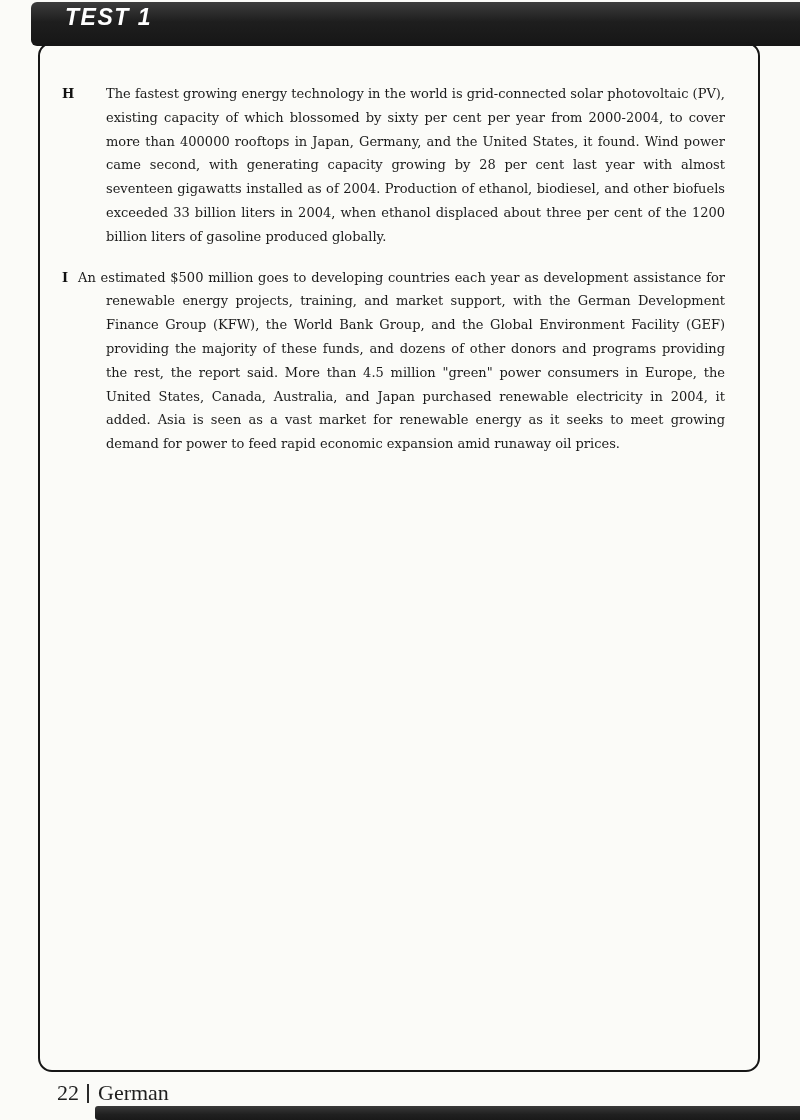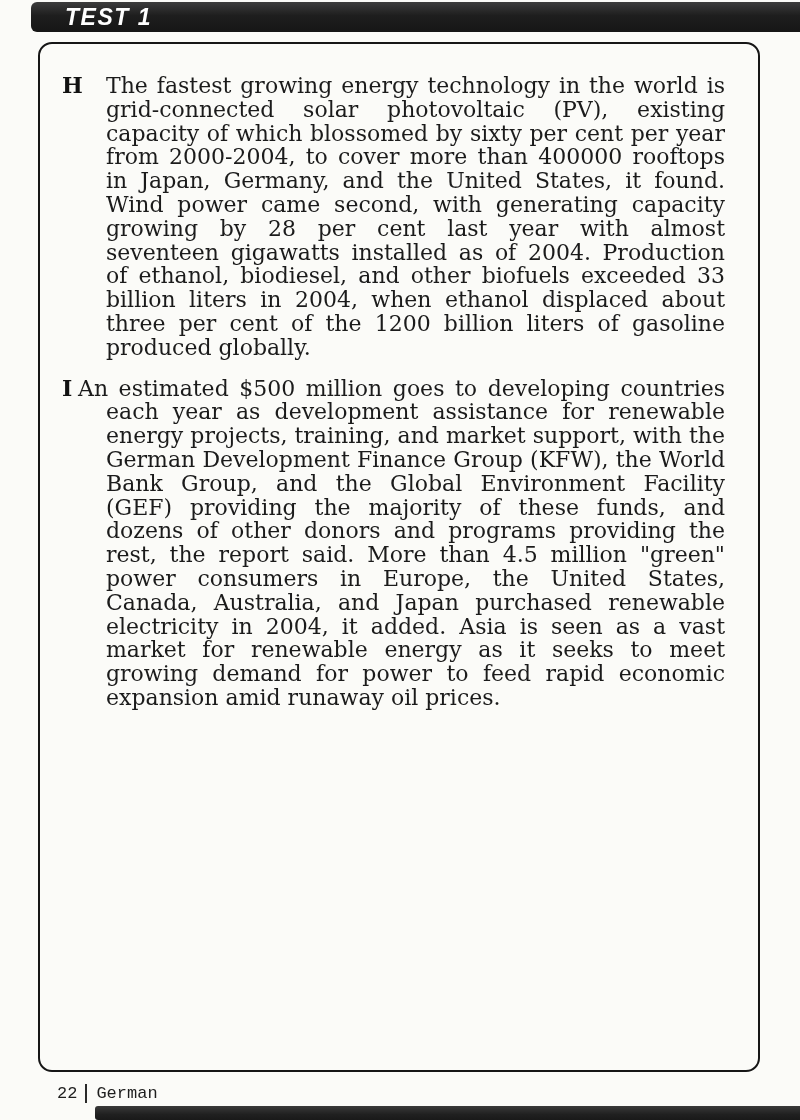--- a/index.html
+++ b/index.html
@@ -14,21 +14,21 @@
     font-family: "DejaVu Serif", serif;
     overflow: hidden;
   }
 
   
   .header-bar {
     position: absolute;
     top: 2px;
     left: 31px;
     right: 0;
-    height: 30px;
+    height: 44px;
     background: linear-gradient(180deg, #3d3d3d 0%, #1e1e1e 45%, #161616 100%);
     border-radius: 6px 0 0 6px;
   }
   .header-title {
     position: absolute;
     left: 34px;
     top: 0px;
     color: #ffffff;
     font-family: "Liberation Sans", sans-serif;
     font-weight: bold;
@@ -47,22 +47,22 @@
     height: 1030px;
     border: 2.5px solid #161616;
     border-radius: 14px;
     box-sizing: border-box;
     background: transparent;
   }
   .paragraphs {
     padding: 22px 33px 0 22px;
   }
   .para {
-    margin: 8px 0 17px 0;
-    font-size: 22px;
+    margin: 16px 0 17px 0;
+    font-size: 13px;
     line-height: 23.8px;
     color: #1b1b1b;
     text-align: justify;
     padding-left: 44px;
     text-indent: -44px;
   }
   .para-label {
     display: inline-block;
     text-indent: 0;
     font-weight: bold;
@@ -72,22 +72,22 @@
   .label-narrow { width: 16px; }
 
   
   .footer {
     position: absolute;
     left: 57px;
     top: 1082px;
     height: 22px;
     display: flex;
     align-items: center;
-    font-family: Liberation Mono, monospace;
-    font-size: 17px;
+    font-family: Liberation Serif, serif;
+    font-size: 22px;
     color: #1e1e1e;
   }
   .footer-page-number {
     margin-right: 8px;
   }
   .footer-divider {
     width: 0;
     height: 19px;
     border-left: 2px solid #2a2a2a;
     margin-right: 9px;

